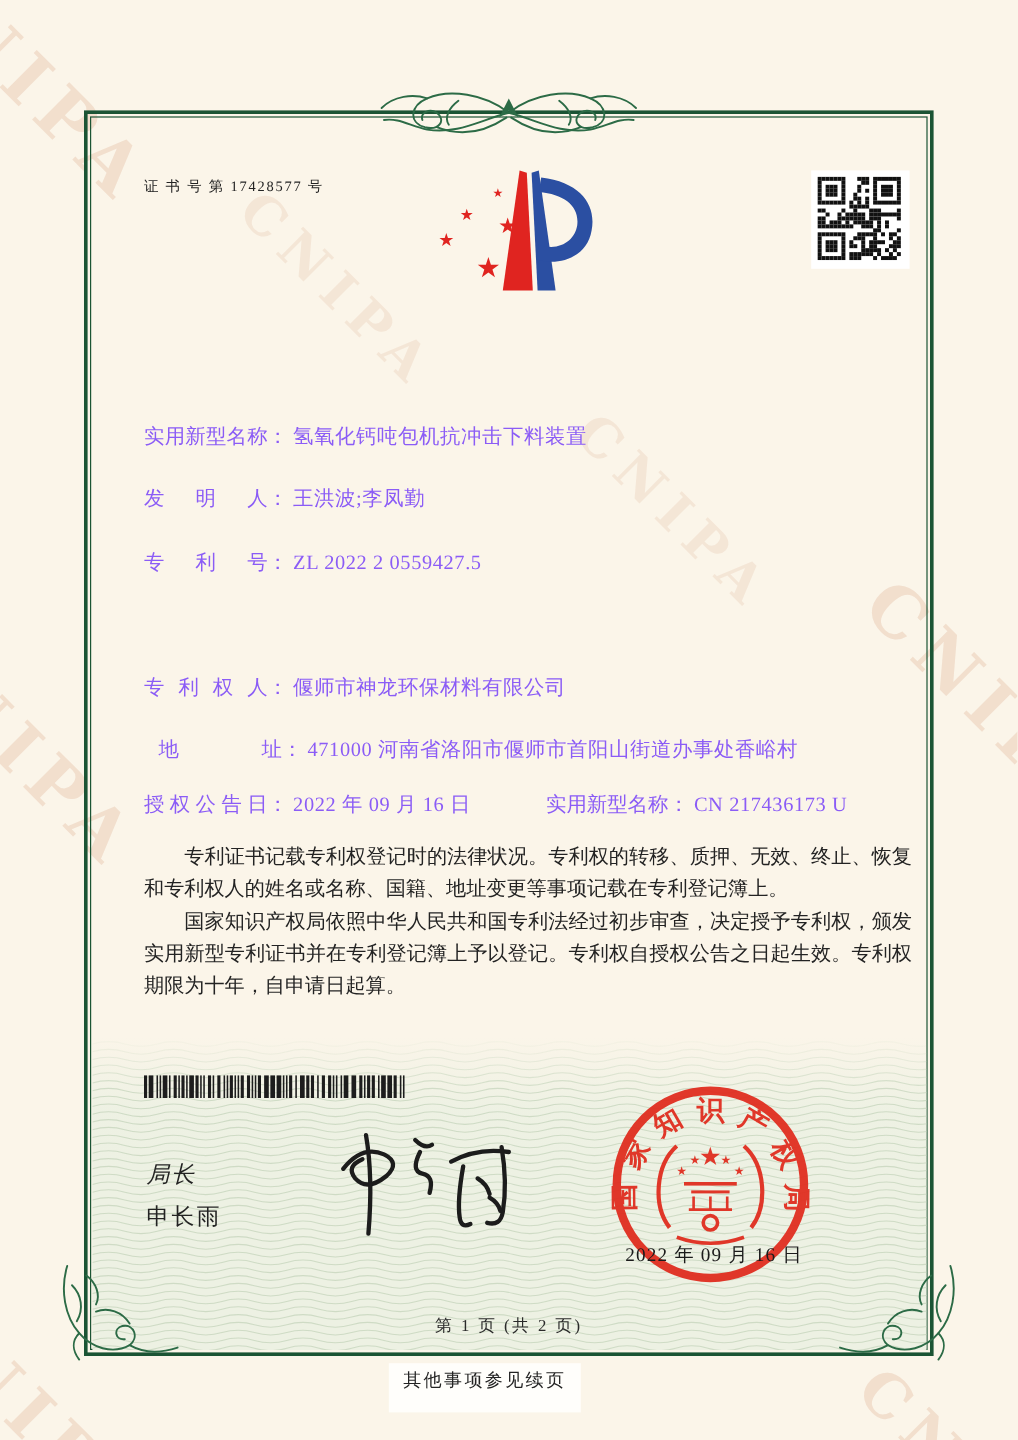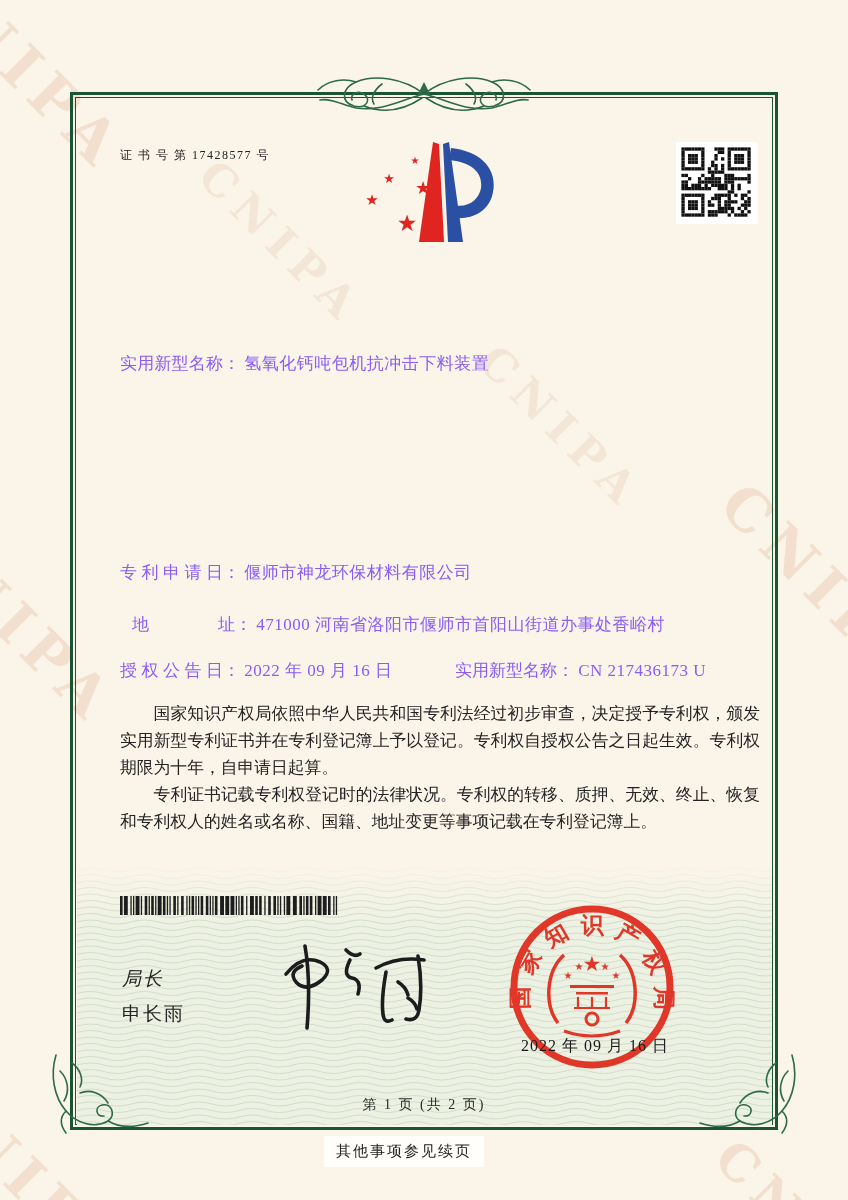--- a/index.html
+++ b/index.html
@@ -30,21 +30,21 @@
   .lab{display:inline-block;width:103px;text-align:justify;text-align-last:justify;}
   .colon{display:inline-block;}
   .val{letter-spacing:.5px;}
   .grant-right{position:absolute;left:335px;top:0;white-space:nowrap;}
   .paras{left:120px;top:700px;width:640px;font-size:16.8px;line-height:27px;color:#232323;
          text-align:justify;z-index:3;position:absolute;}
   .paras p{margin:0;text-indent:2em;}
   .officer{left:122px;font-size:19px;letter-spacing:2px;color:#232323;}
   .page-foot{left:124px;top:1096px;width:600px;text-align:center;font-size:14px;
              letter-spacing:2px;color:#2a2a2a;}
-  .cont-box{left:324px;top:1136px;width:160px;height:31px;background:#fffefb;
+  .cont-box{left:324px;top:1136px;width:160px;height:41px;background:#fffefb;
             text-align:center;line-height:31px;font-size:15px;letter-spacing:2px;color:#232323;z-index:4;}
   .seal-date{left:500px;top:1036px;width:190px;text-align:center;font-size:16px;
              letter-spacing:1px;color:#1b1b1b;z-index:5;}
   .qr-box{left:676px;top:142px;width:82px;height:82px;background:#ffffff;z-index:3;}
   .flourish-br{transform:scale(-1,1);}
 </style>
 </head>
 <body>
 
 <div id="page">
@@ -402,41 +402,49 @@
         <rect x="21.9" y="71.4" width="3.3" height="3.3" fill="#111"></rect>
         <rect x="25.2" y="71.4" width="3.3" height="3.3" fill="#111"></rect>
       </svg>
   </div>
 
 
   <div class="abs row" style="top:352px;">
     <span class="lab">实用新型名称</span><span class="colon">：</span>
     <span class="val">氢氧化钙吨包机抗冲击下料装置</span>
   </div>
+  <div class="abs row" style="top:404px;">
+    <span class="lab">发明人</span><span class="colon">：</span>
+    <span class="val">王洪波;李凤勤</span>
+  </div>
+  <div class="abs row" style="top:457px;">
+    <span class="lab">专利号</span><span class="colon">：</span>
+    <span class="val">ZL 2022 2 0559427.5</span>
+  </div>
   <div class="abs row" style="top:561px;">
-    <span class="lab">专利申请日</span><span class="colon">：</span>
+    <span class="lab">专利权人</span><span class="colon">：</span>
     <span class="val">偃师市神龙环保材料有限公司</span>
   </div>
   <div class="abs row" style="top:613px;margin-left:12px;">
     <span class="lab">地址</span><span class="colon">：</span>
     <span class="val">471000 河南省洛阳市偃师市首阳山街道办事处香峪村</span>
   </div>
 
   <div class="abs row" style="top:659px;">
     <span class="lab">授权公告日</span><span class="colon">：</span>
     <span class="val">2022 年 09 月 16 日</span>
     <span class="grant-right">
       <span>实用新型名称</span><span class="colon">：</span>
       <span class="val">CN 217436173 U</span>
     </span>
   </div>
 
   <div class="paras">
+    <p>专利证书记载专利权登记时的法律状况。专利权的转移、质押、无效、终止、恢复和专利权人的姓名或名称、国籍、地址变更等事项记载在专利登记簿上。</p>
     <p>国家知识产权局依照中华人民共和国专利法经过初步审查，决定授予专利权，颁发实用新型专利证书并在专利登记簿上予以登记。专利权自授权公告之日起生效。专利权期限为十年，自申请日起算。</p>
-    <p>专利证书记载专利权登记时的法律状况。专利权的转移、质押、无效、终止、恢复和专利权人的姓名或名称、国籍、地址变更等事项记载在专利登记簿上。</p>
   </div>
 
   <svg class="abs" id="barcode" style="left:120px;top:896px;" width="218" height="19">
       <rect x="0.0" y="0" width="2.6" height="19" fill="#1d1d1d"></rect>
       <rect x="3.9" y="0" width="3.9" height="19" fill="#1d1d1d"></rect>
       <rect x="10.4" y="0" width="1.3" height="19" fill="#1d1d1d"></rect>
       <rect x="13.0" y="0" width="1.3" height="19" fill="#1d1d1d"></rect>
       <rect x="15.6" y="0" width="3.9" height="19" fill="#1d1d1d"></rect>
       <rect x="20.8" y="0" width="1.3" height="19" fill="#1d1d1d"></rect>
       <rect x="24.7" y="0" width="2.6" height="19" fill="#1d1d1d"></rect>

